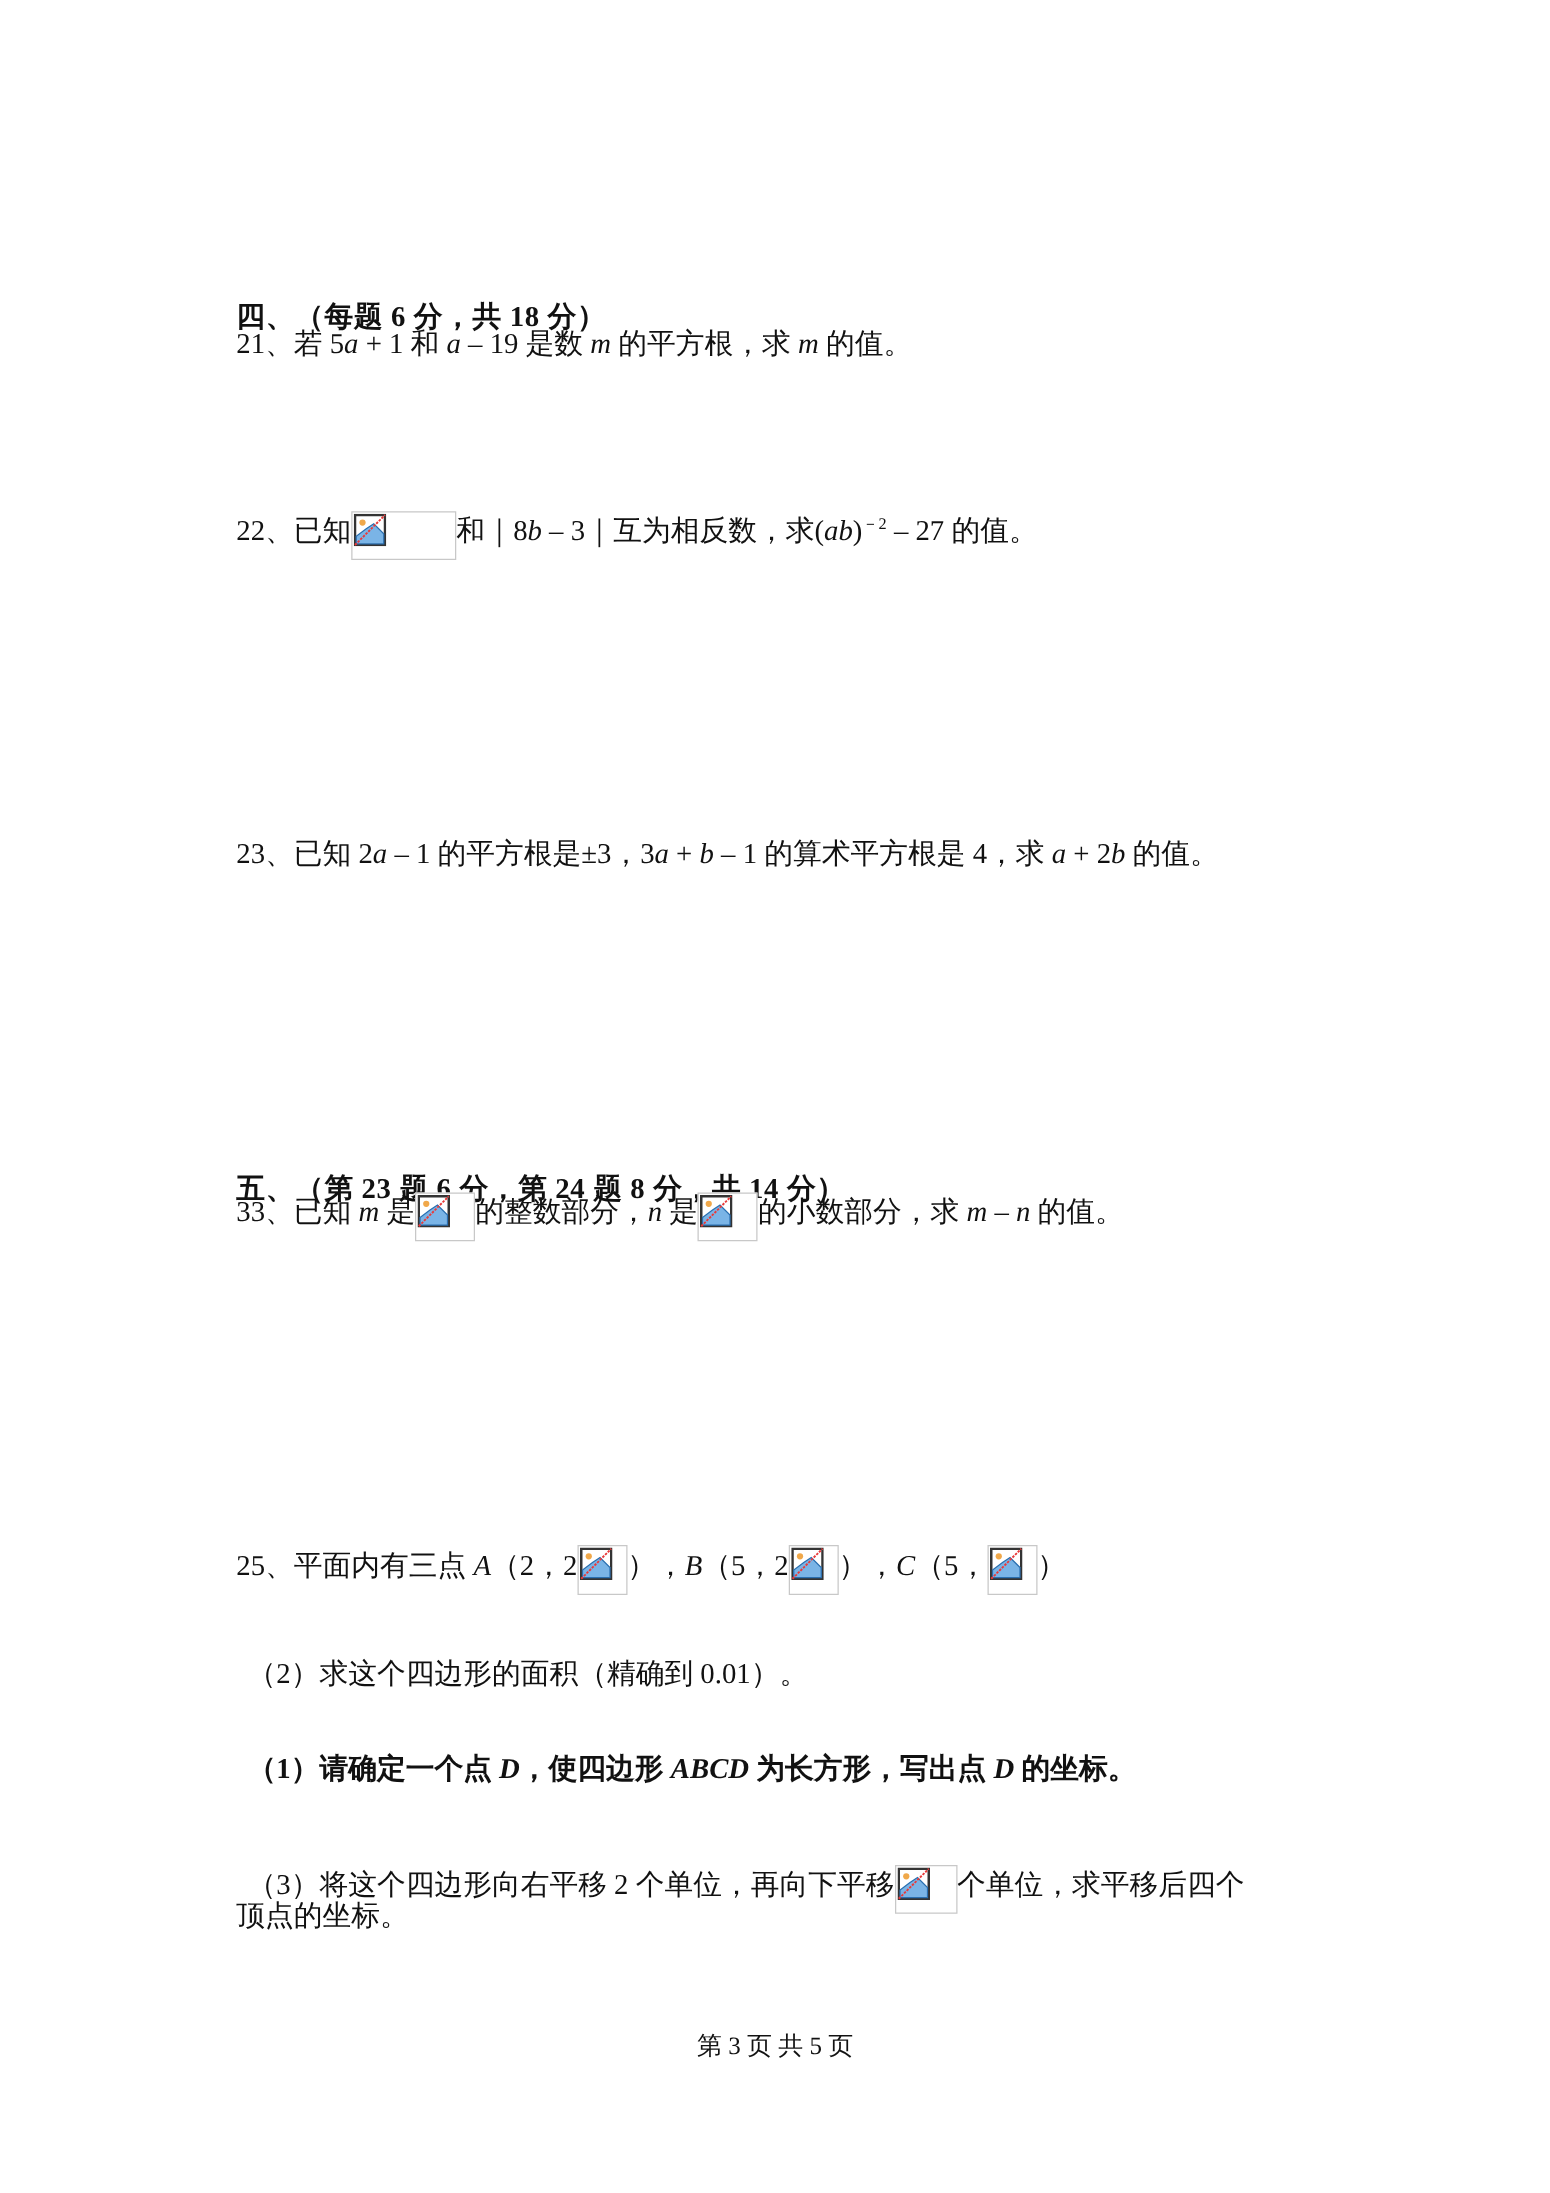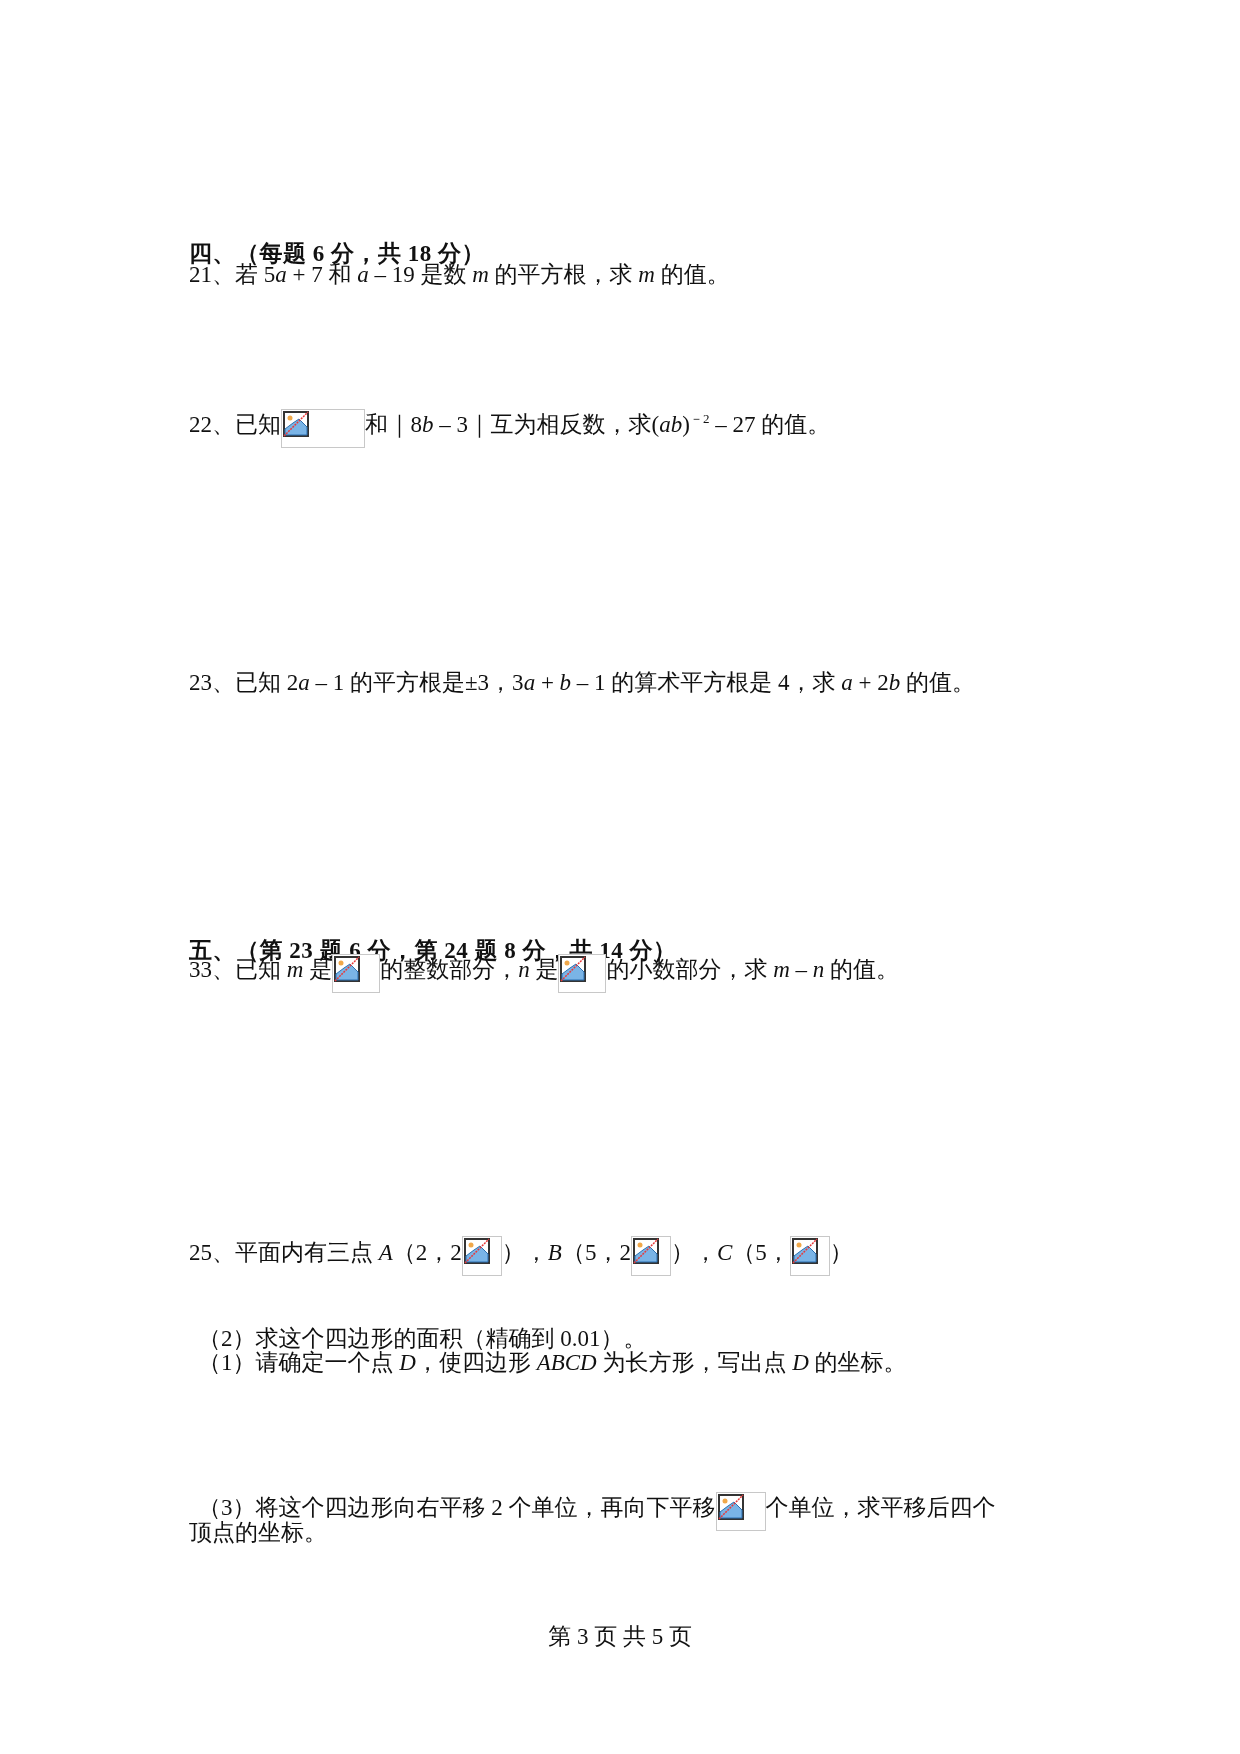--- a/index.html
+++ b/index.html
@@ -6,29 +6,29 @@
   body { width: 1240px; height: 1754px; position: relative; overflow: hidden;
          font-family: "Liberation Serif", "DejaVu Serif", serif; color: #111; }
   .line { position: absolute; left: 189px; font-size: 23px; line-height: 30px; white-space: nowrap; }
   .heading { font-weight: bold; letter-spacing: 0.5px; margin-top: 32px; }
   .i { font-style: italic; }
   .sup { font-size: 13px; vertical-align: 9px; }
   .img-box { display: inline-block; position: relative; vertical-align: -16px;
              border: 1px solid #c8c8c8; background: #fff; box-sizing: border-box; }
   .img-box svg { position: absolute; left: 1px; top: 1px; }
   .footer { position: absolute; top: 1624px; left: 0; width: 1240px; text-align: center;
-            font-size: 23px; line-height: 26px; }
+            font-size: 20px; line-height: 26px; }
   .sub { left: 198px; }
 </style>
 </head>
 <body>
 
 <div class="line heading" style="top:207px;">四、（每题 6 分，共 18 分）</div>
 
-<div class="line" style="top:260px;"><span>21、若 </span><span>5</span><span class="i">a</span><span> + 7 和 </span><span class="i">a</span><span> – 19 是数 </span><span class="i">m</span><span> 的平方根，求 </span><span class="i">m</span><span> 的值。</span></div>
+<div class="line" style="top:260px;"><span>21、若 </span><span>5</span><span class="i">a</span><span> + 1 和 </span><span class="i">a</span><span> – 19 是数 </span><span class="i">m</span><span> 的平方根，求 </span><span class="i">m</span><span> 的值。</span></div>
 
 <div class="line" style="top:404px;"><span>22、已知</span><span class="img-box" style="width:84px;height:39px;"><svg width="26" height="26" viewBox="0 0 26 26">
         <rect x="1" y="1" width="24" height="24" fill="#fff" stroke="#333" stroke-width="2"></rect>
         <path d="M2 24 L2 18 L10 12 L16 8 L24 16 L24 24 Z" fill="#7ab4e6" stroke="#2a6fb0" stroke-width="1"></path>
         <circle cx="7" cy="7" r="2.5" fill="#f0a84a"></circle>
         <line x1="1" y1="25" x2="25" y2="1" stroke="#e83a3a" stroke-width="1.5" stroke-dasharray="2,1"></line>
       </svg></span><span>和｜8</span><span class="i">b</span><span> – 3｜互为相反数，求(</span><span class="i">ab</span><span>)</span><span class="sup">－2</span><span> – 27 的值。</span></div>
 
 <div class="line" style="top:668px;"><span>23、已知 2</span><span class="i">a</span><span> – 1 的平方根是±3，3</span><span class="i">a</span><span> + </span><span class="i">b</span><span> – 1 的算术平方根是 4，求 </span><span class="i">a</span><span> + 2</span><span class="i">b</span><span> 的值。</span></div>
 
@@ -56,21 +56,21 @@
         <path d="M2 24 L2 18 L10 12 L16 8 L24 16 L24 24 Z" fill="#7ab4e6" stroke="#2a6fb0" stroke-width="1"></path>
         <circle cx="7" cy="7" r="2.5" fill="#f0a84a"></circle>
         <line x1="1" y1="25" x2="25" y2="1" stroke="#e83a3a" stroke-width="1.5" stroke-dasharray="2,1"></line>
       </svg></span><span>），</span><span class="i">C</span><span>（5，</span><span class="img-box" style="width:40px;height:40px;"><svg width="26" height="26" viewBox="0 0 26 26">
         <rect x="1" y="1" width="24" height="24" fill="#fff" stroke="#333" stroke-width="2"></rect>
         <path d="M2 24 L2 18 L10 12 L16 8 L24 16 L24 24 Z" fill="#7ab4e6" stroke="#2a6fb0" stroke-width="1"></path>
         <circle cx="7" cy="7" r="2.5" fill="#f0a84a"></circle>
         <line x1="1" y1="25" x2="25" y2="1" stroke="#e83a3a" stroke-width="1.5" stroke-dasharray="2,1"></line>
       </svg></span><span>）</span></div>
 
-<div class="line sub" style="top:1348px;"><span>（1）请确定一个点 </span><span class="i">D</span><span>，使四边形 </span><span class="i">ABCD</span><span> 为长方形，写出点 </span><span class="i">D</span><span> 的坐标。</span></div>
+<div class="line sub" style="top:1400px;font-weight:bold;"><span>（1）请确定一个点 </span><span class="i">D</span><span>，使四边形 </span><span class="i">ABCD</span><span> 为长方形，写出点 </span><span class="i">D</span><span> 的坐标。</span></div>
 
 <div class="line sub" style="top:1324px;">（2）求这个四边形的面积（精确到 0.01）。</div>
 
 <div class="line sub" style="top:1448px;margin-top:44px;"><span>（3）将这个四边形向右平移 2 个单位，再向下平移</span><span class="img-box" style="width:50px;height:39px;"><svg width="26" height="26" viewBox="0 0 26 26">
         <rect x="1" y="1" width="24" height="24" fill="#fff" stroke="#333" stroke-width="2"></rect>
         <path d="M2 24 L2 18 L10 12 L16 8 L24 16 L24 24 Z" fill="#7ab4e6" stroke="#2a6fb0" stroke-width="1"></path>
         <circle cx="7" cy="7" r="2.5" fill="#f0a84a"></circle>
         <line x1="1" y1="25" x2="25" y2="1" stroke="#e83a3a" stroke-width="1.5" stroke-dasharray="2,1"></line>
       </svg></span><span>个单位，求平移后四个</span></div>
 

